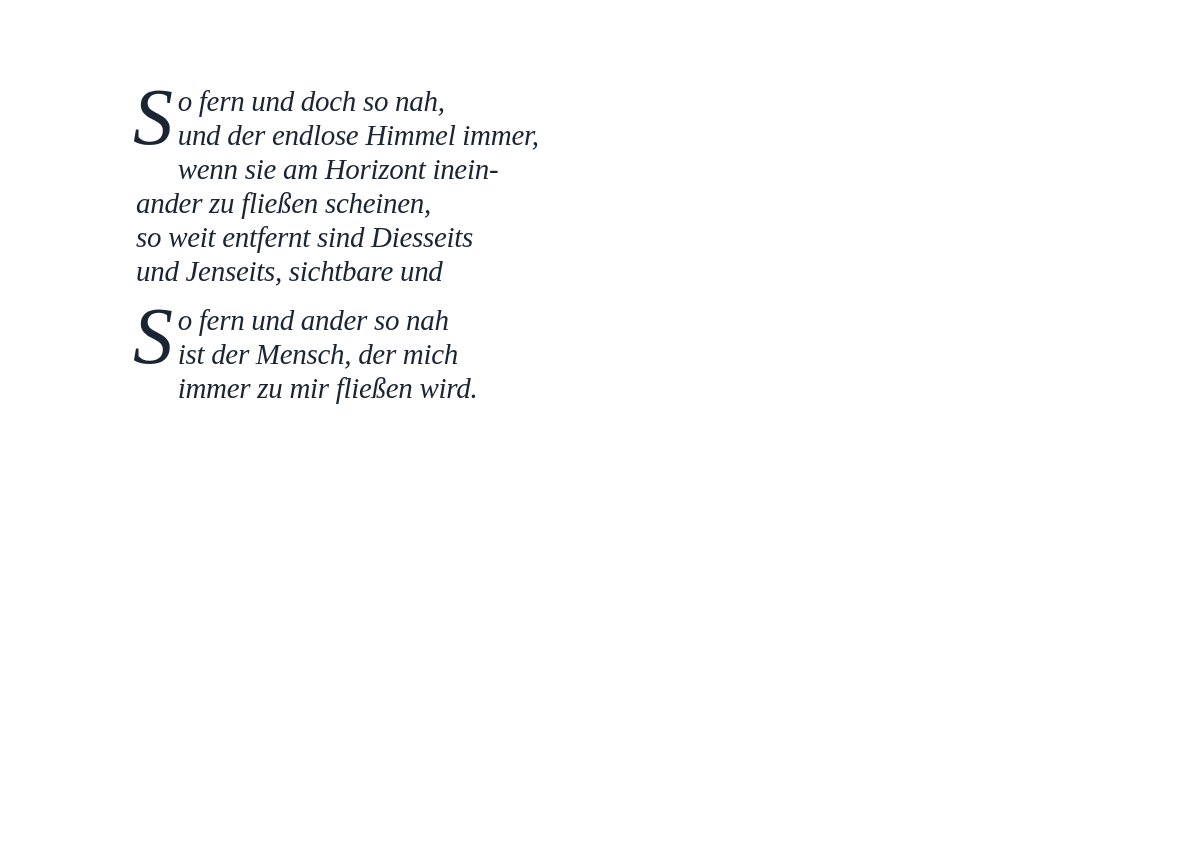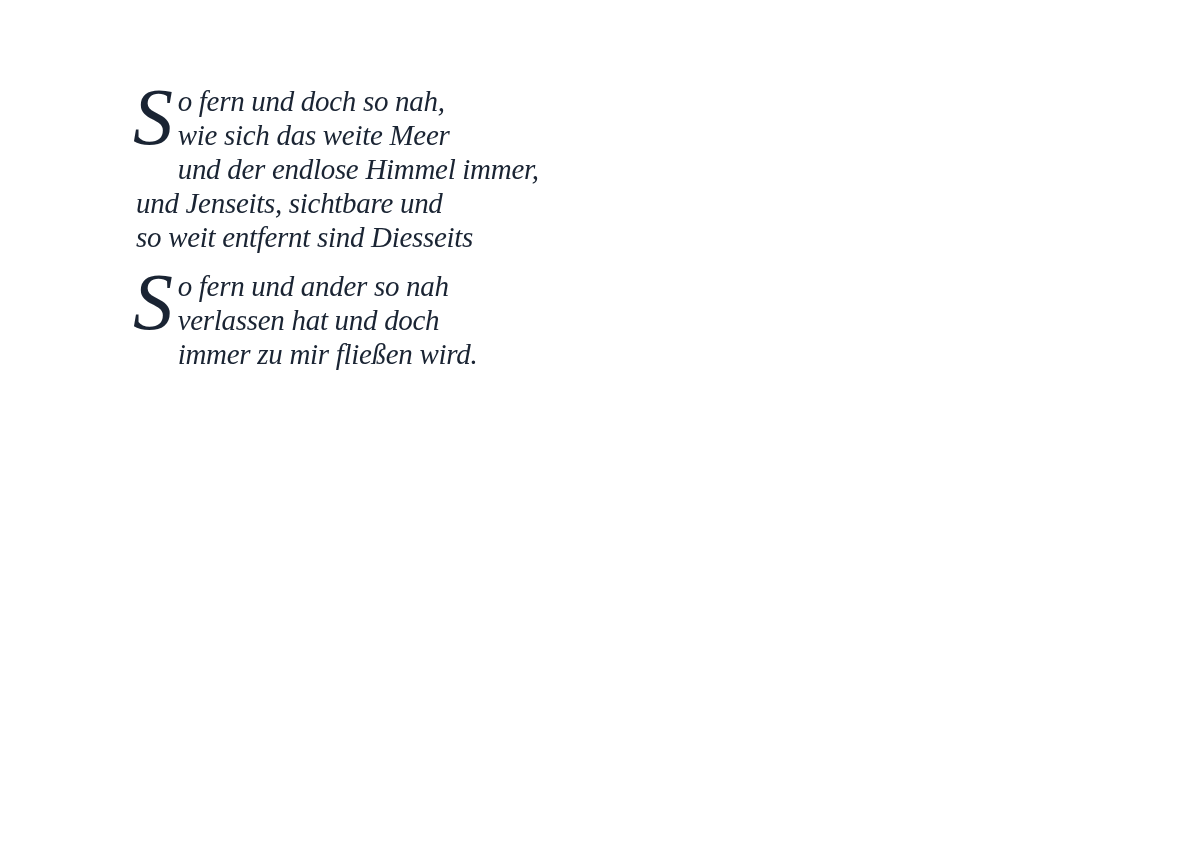--- a/index.html
+++ b/index.html
@@ -54,27 +54,28 @@
 </style>
 </head>
 <body>
 
 <div class="page">
   <div class="poem-block">
 
     <div class="poem-paragraph">
       <span class="drop-cap">S</span>
       <div class="poem-line">o fern und doch so nah,</div>
-      <div class="poem-line">wie sich das weite Meer</div>
       <div class="poem-line">und der endlose Himmel immer,</div>
+      <div class="poem-line">wenn sie am Horizont inein-</div>
+      <div class="poem-line">ander zu fließen scheinen,</div>
+      <div class="poem-line">so weit entfernt sind Diesseits</div>
       <div class="poem-line">und Jenseits, sichtbare und</div>
-      <div class="poem-line">so weit entfernt sind Diesseits</div>
     </div>
 
     <div class="poem-paragraph">
       <span class="drop-cap">S</span>
       <div class="poem-line">o fern und ander so nah</div>
-      <div class="poem-line">verlassen hat und doch</div>
+      <div class="poem-line">ist der Mensch, der mich</div>
       <div class="poem-line">immer zu mir fließen wird.</div>
     </div>
 
   </div>
 </div>
 
 </body></html>

